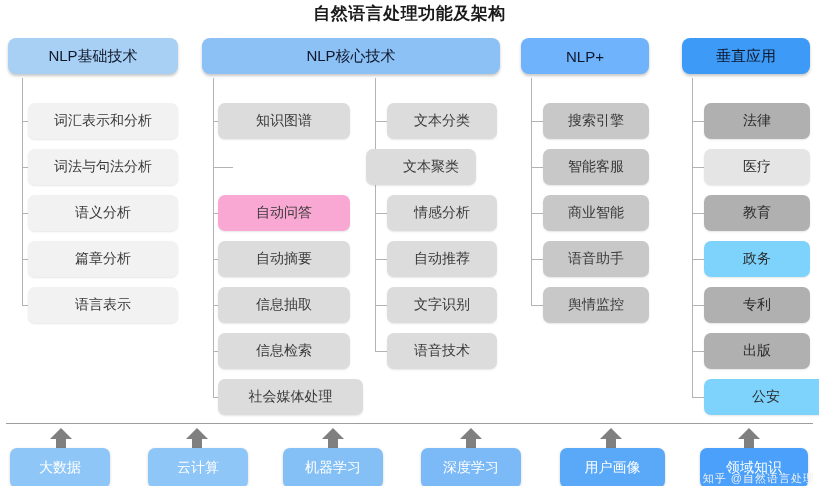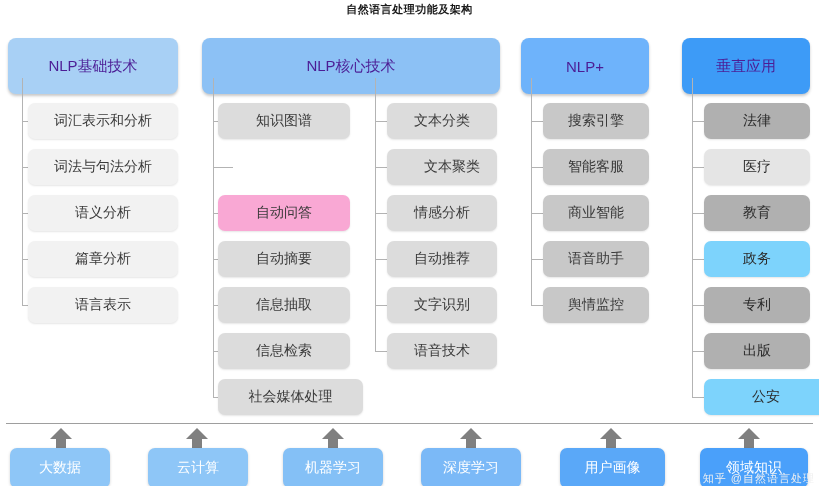--- a/index.html
+++ b/index.html
@@ -17,32 +17,32 @@
     background: #ffffff;
   }
 
   
   .title {
     position: absolute;
     top: 2px;
     left: 0;
     width: 819px;
     text-align: center;
-    font-size: 11px;
+    font-size: 17px;
     font-weight: bold;
     color: #1a1a1a;
     letter-spacing: 0.5px;
   }
 
   
   .hdr {
     position: absolute;
-    height: 56px;
+    height: 36px;
     border-radius: 8px;
-    color: #4c1d95;
+    color: #0f172a;
     font-size: 15px;
     display: flex;
     align-items: center;
     justify-content: center;
     box-shadow: 0 2px 3px rgba(0,0,0,0.22);
     white-space: nowrap;
   }
 
   
   .vline {
@@ -170,21 +170,21 @@
 
   <div class="hline" style="left:213px; top:397px; width:20px;"></div>
   <div class="node" style="left:218px; top:379px; width:145px; background:#dcdcdc;">社会媒体处理</div>
 
   <div class="vline" style="left:375px; top:78px; height:273px;"></div>
 
   <div class="hline" style="left:375px; top:121px; width:20px;"></div>
   <div class="node" style="left:387px; top:103px; width:110px; background:#dcdcdc;">文本分类</div>
 
   <div class="hline" style="left:375px; top:167px; width:20px;"></div>
-  <div class="node" style="left:387px; top:149px; width:110px; background:#dcdcdc;padding-left:20px;">文本聚类</div>
+  <div class="node" style="left:366px; top:149px; width:110px; background:#dcdcdc;padding-left:20px;">文本聚类</div>
 
   <div class="hline" style="left:375px; top:213px; width:20px;"></div>
   <div class="node" style="left:387px; top:195px; width:110px; background:#dcdcdc;">情感分析</div>
 
   <div class="hline" style="left:375px; top:259px; width:20px;"></div>
   <div class="node" style="left:387px; top:241px; width:110px; background:#dcdcdc;">自动推荐</div>
 
   <div class="hline" style="left:375px; top:305px; width:20px;"></div>
   <div class="node" style="left:387px; top:287px; width:110px; background:#dcdcdc;">文字识别</div>
 

